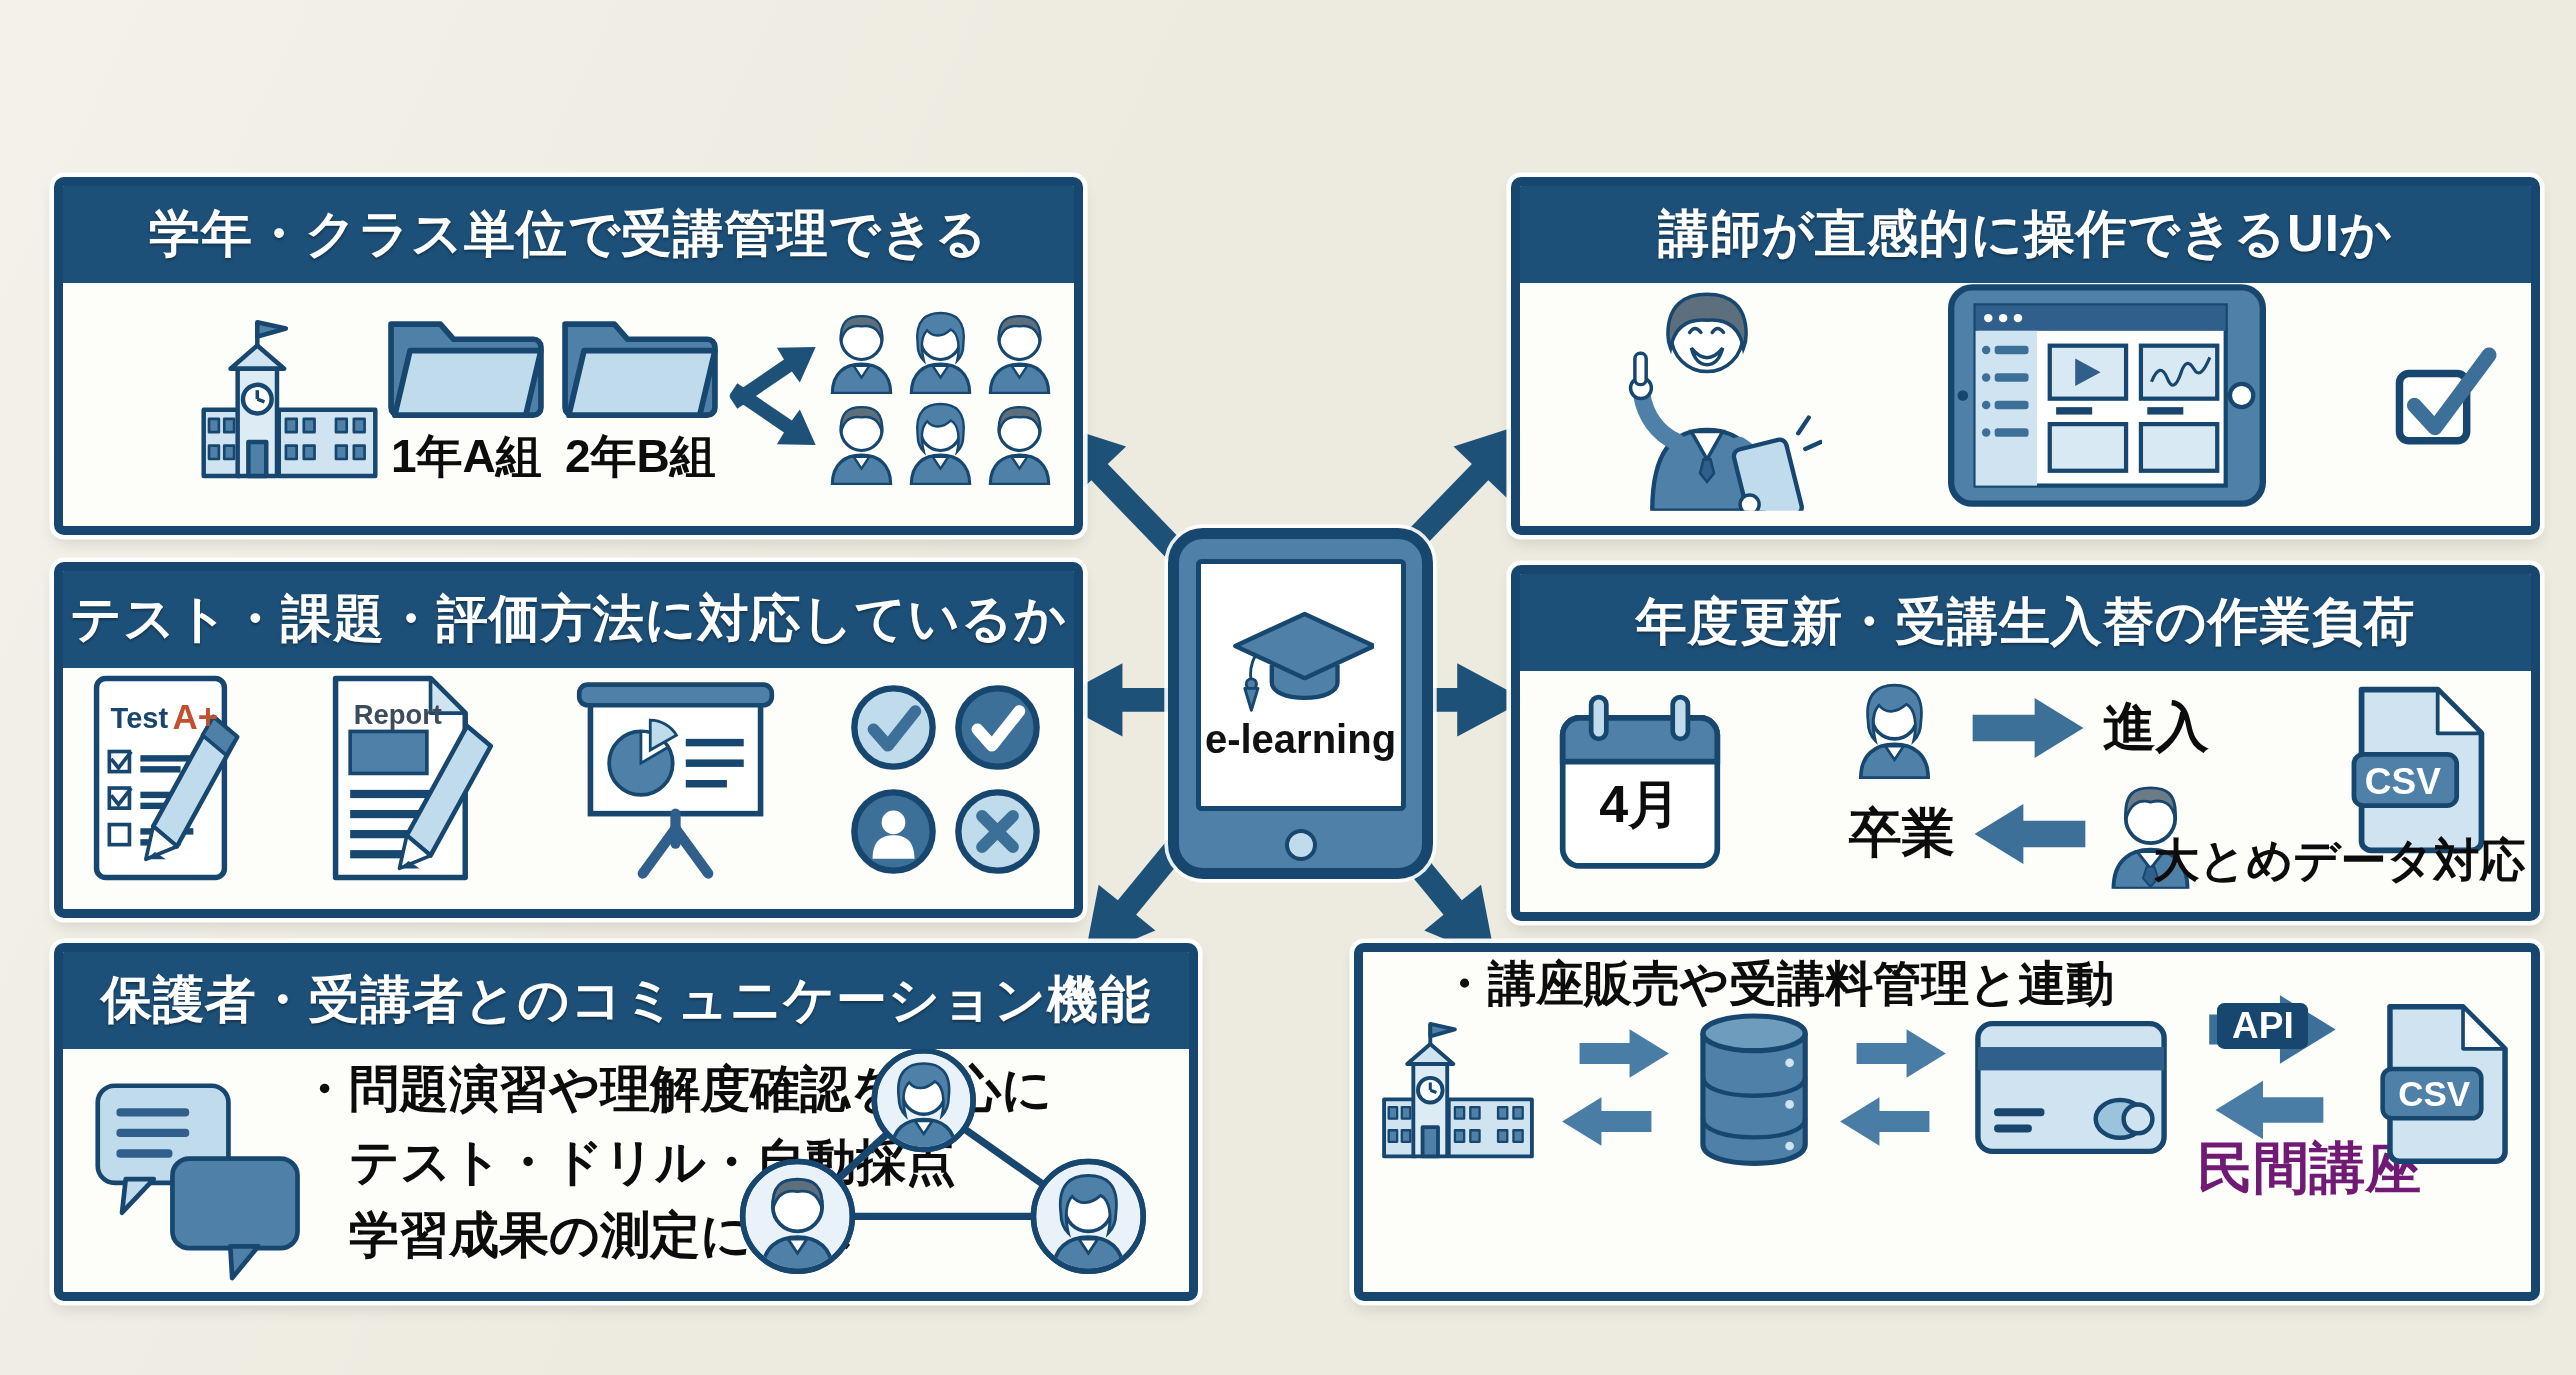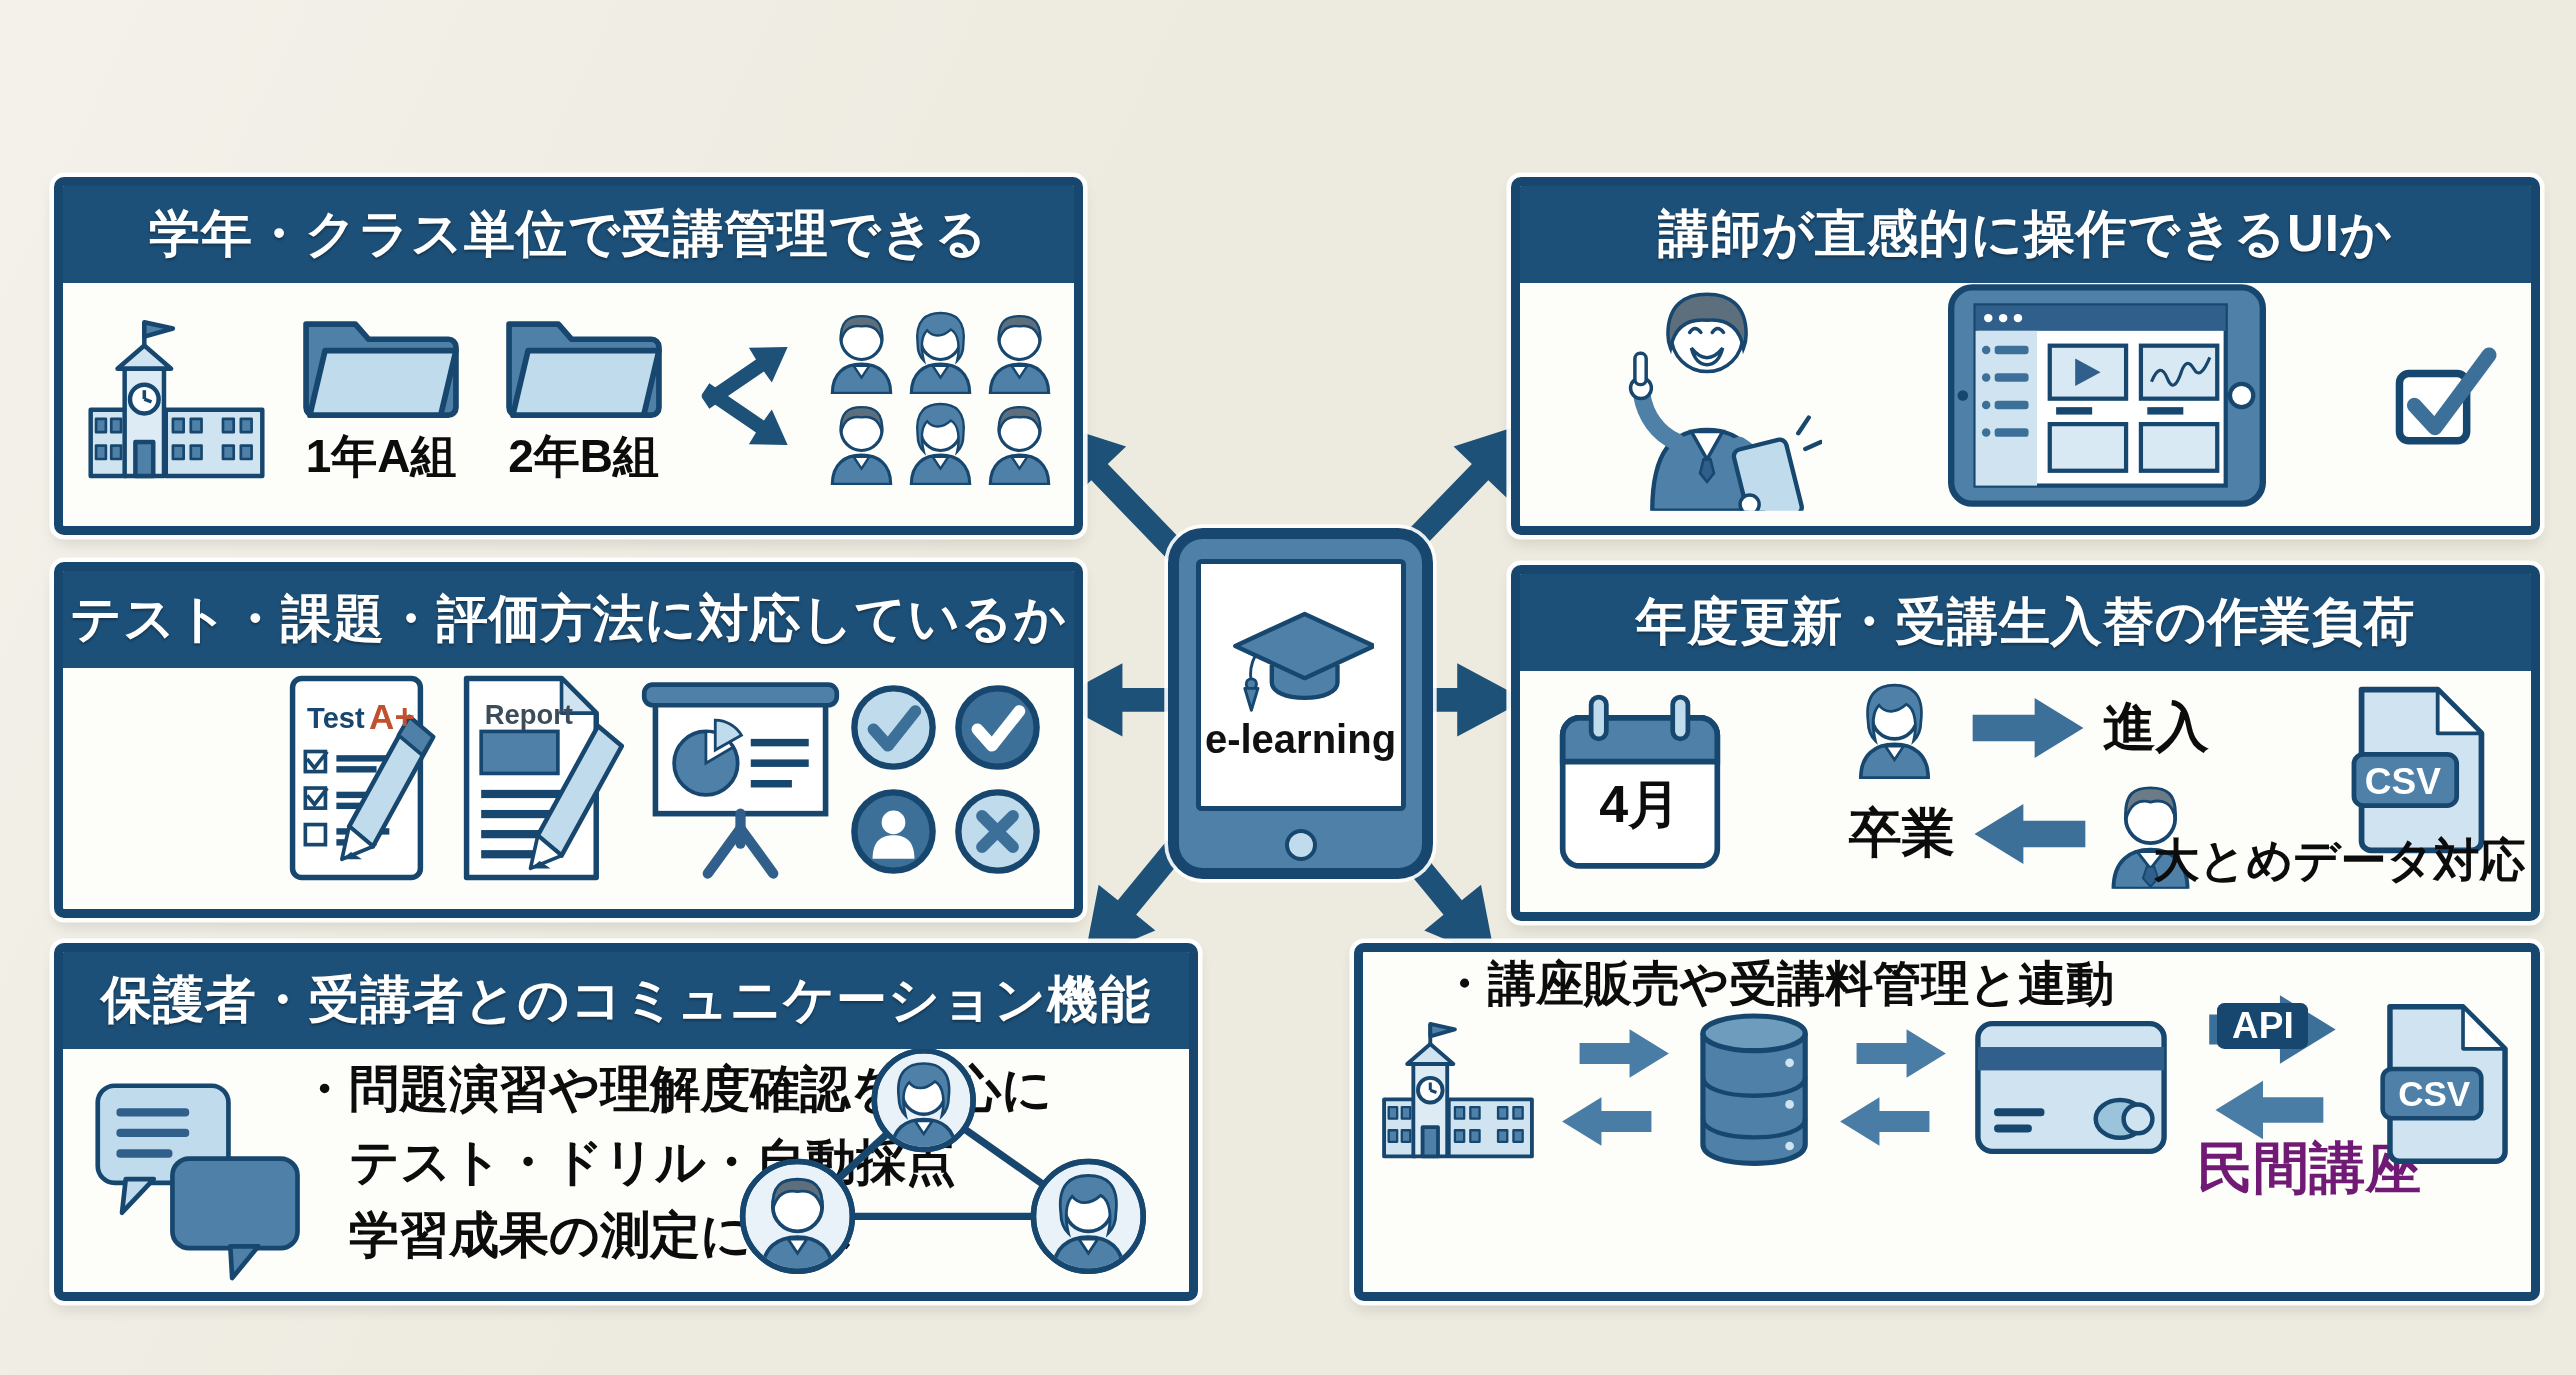--- a/index.html
+++ b/index.html
@@ -21,28 +21,28 @@
 
   #box1{left:54px;top:177px;width:1011px;height:340px}
   #box2{left:54px;top:562px;width:1011px;height:338px}
   #box3{left:54px;top:943px;width:1126px;height:340px}
   #box4{left:1511px;top:177px;width:1011px;height:340px}
   #box5{left:1511px;top:565px;width:1011px;height:338px}
   #box6{left:1354px;top:943px;width:1168px;height:340px}
   #box2 .bdy,#box5 .bdy{height:223px}
 
   
-  #box1 .bdy{padding:0 14.6px;justify-content:space-between}
+  #box1 .bdy{padding:0 14.6px;justify-content:flex-end}
   .folder-col{display:flex;flex-direction:column;align-items:center;width:174px}
   .folder-label{font-size:46px;font-weight:800;color:#0c0c0c;margin-top:3.7px;white-space:nowrap}
   .people{display:flex;flex-direction:column;gap:3.7px}
   .prow{display:flex;gap:0px}
 
   
-  #box2 .bdy{padding:0 25.6px;justify-content:flex-end}
+  #box2 .bdy{padding:0 25.6px;justify-content:space-between}
   .icon-rel{position:relative}
   .ov{position:absolute;font-weight:800;white-space:nowrap}
   .ov-test{left:22px;top:29px;font-size:29px;color:#17476e}
   .ov-grade{left:84px;top:24px;font-size:35px;color:#c0502e}
   .ov-report{left:25.6px;top:25.6px;font-size:27.4px;color:#3c4c5a}
   .circ-grid{display:grid;grid-template-columns:repeat(2,91px);gap:12.8px;margin-right:5.5px}
 
   
   #box3 .bdy{display:block}
   .chat-ic{position:absolute;left:29px;top:31px;z-index:1}

